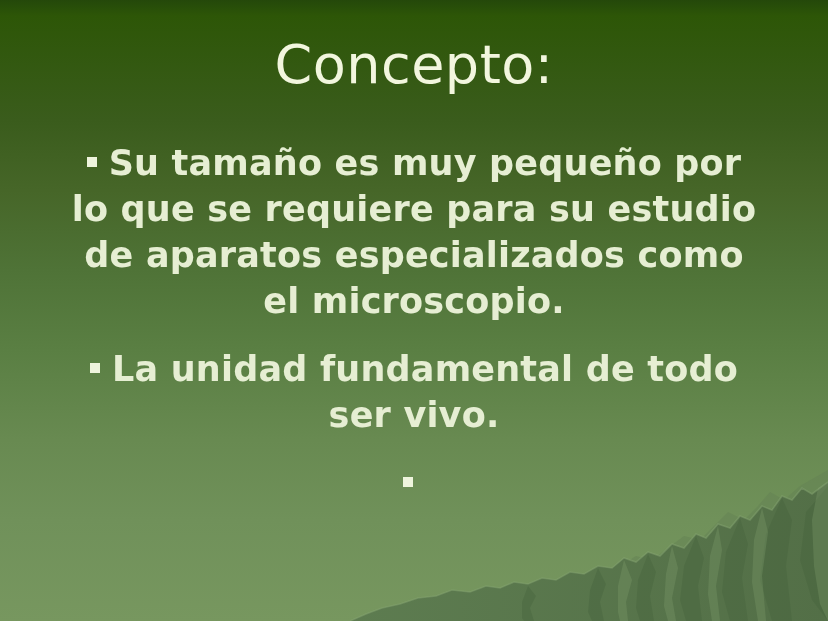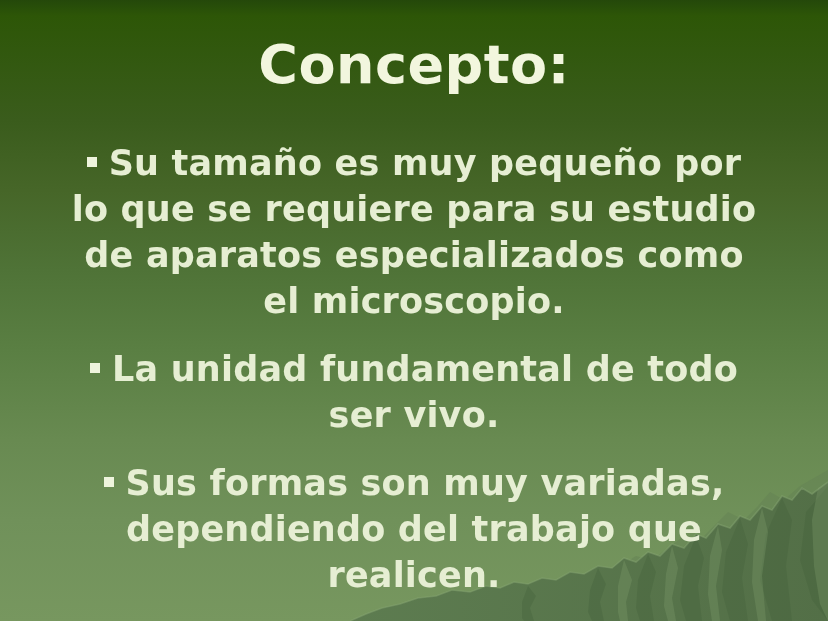--- a/index.html
+++ b/index.html
@@ -53,21 +53,21 @@
 
   .slide-title {
     position: absolute;
     left: 0;
     top: 34px;
     width: 828px;
     text-align: center;
     color: #f2f6de;
     font-family: "DejaVu Sans", sans-serif;
     font-size: 54px;
-    font-weight: 700;
+    font-weight: 400;
     line-height: 62px;
     letter-spacing: 0.5px;
     white-space: nowrap;
   }
 
   .bullet-list {
     position: absolute;
     left: 64px;
     top: 140px;
     width: 700px;
@@ -169,18 +169,18 @@
 
       <div class="bullet" id="b2">
         <span class="bullet-marker"></span><span class="bullet-text">Su tamaño es muy pequeño por lo que se requiere para su estudio de aparatos especializados como el microscopio.</span>
       </div>
 
       <div class="bullet" id="b1">
         <span class="bullet-marker"></span><span class="bullet-text">La unidad fundamental de todo ser vivo.</span>
       </div>
 
       <div class="bullet" id="b3">
-        <span class="bullet-marker"></span><span class="bullet-text">Sus formas son muy variadas, dependiendo del trabajo que realicen.</span>
+        <span class="bullet-marker"></span>
       </div>
 
     </div>
   </div>
 </div>
 
 </body></html>

